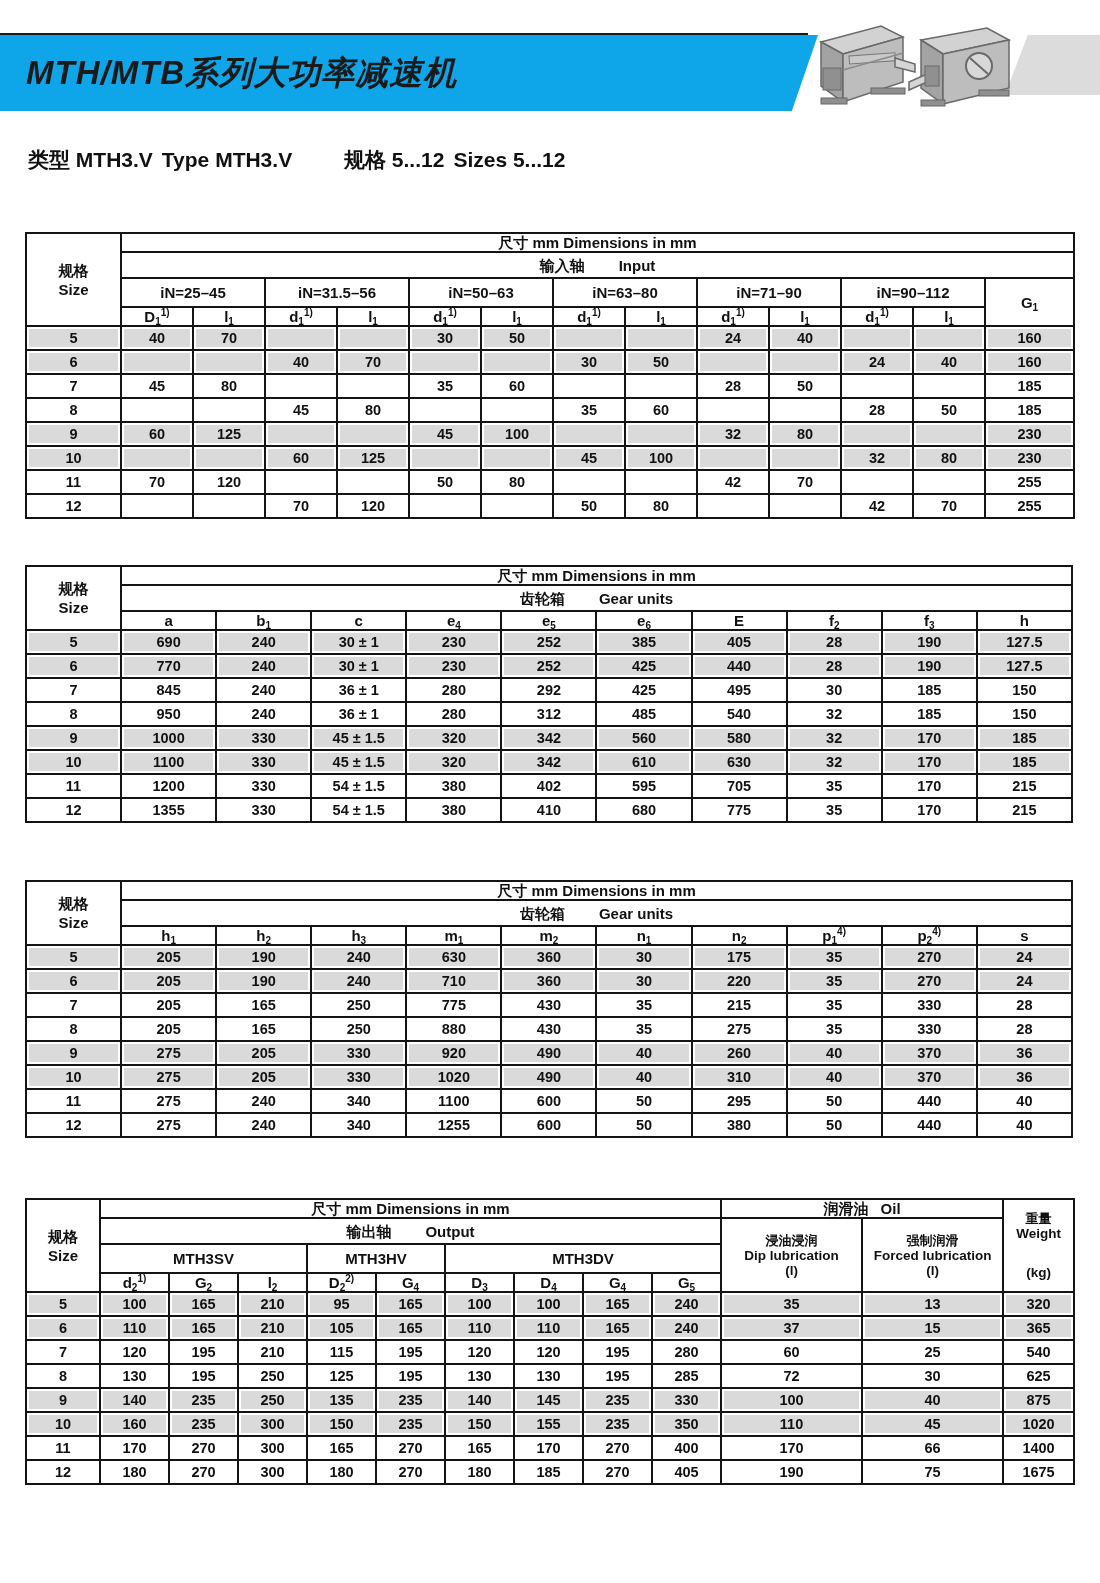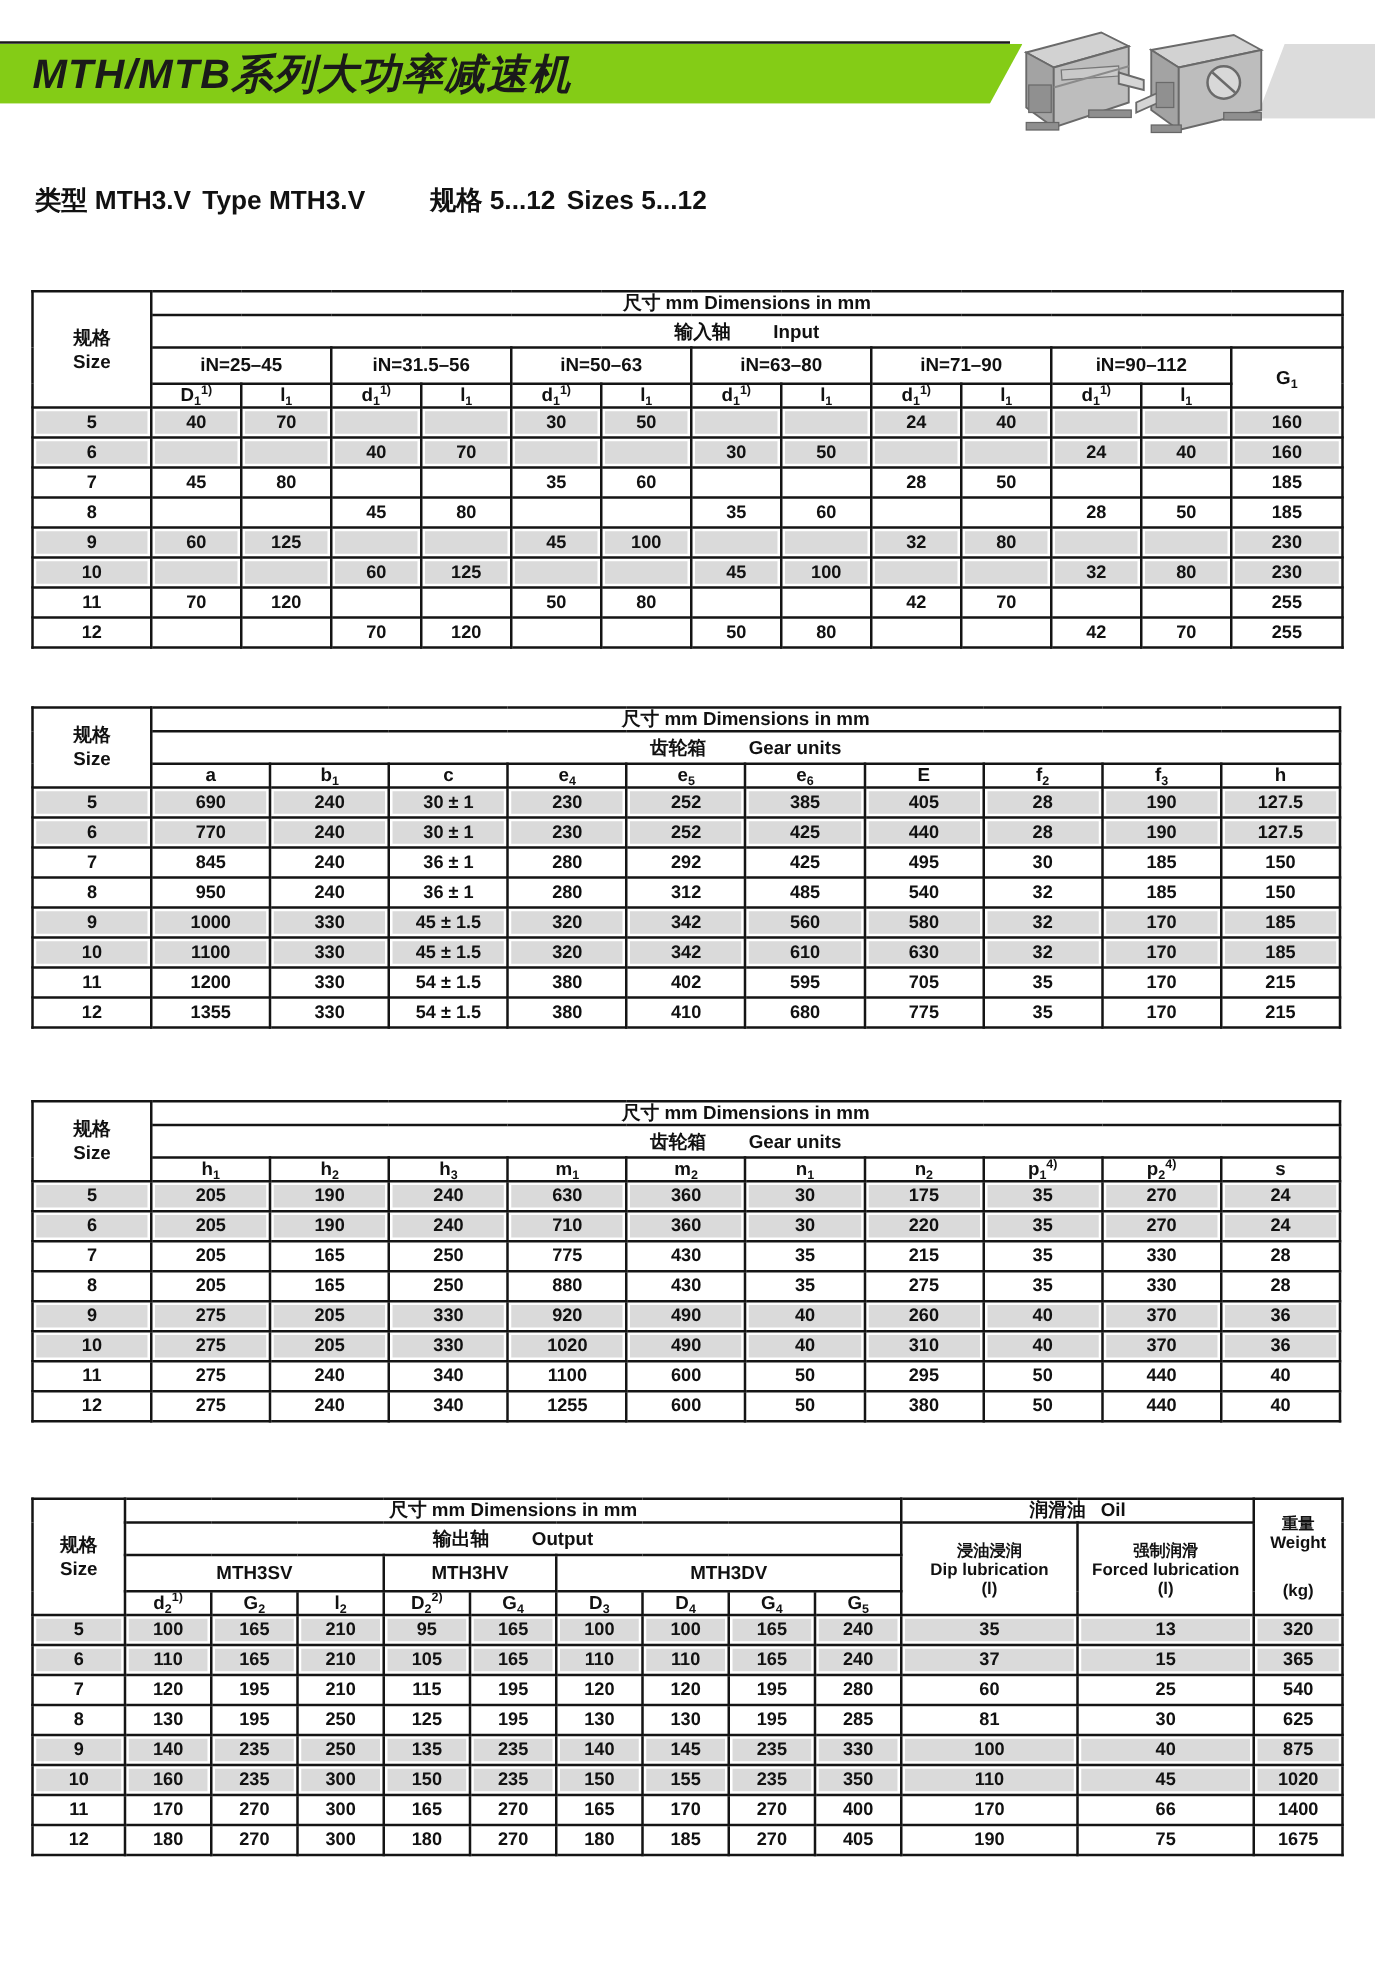--- a/index.html
+++ b/index.html
@@ -8,22 +8,22 @@
     width:1100px; height:1583px;
     font-family:"Liberation Sans", sans-serif;
     color:#111;
     position:relative;
   }
   .page { position:relative; width:1100px; height:1583px; overflow:hidden; }
 
   
   .top-rule { position:absolute; left:0; top:33px; width:808px; height:2px; background:#1a1a1a; }
   .banner {
-    position:absolute; left:0; top:35px; width:818px; height:48px;
-    background:#84cc16;
+    position:absolute; left:0; top:35px; width:818px; height:76px;
+    background:#0ea5e9;
     clip-path:polygon(0 0,100% 0,96.8% 100%,0 100%);
     display:flex; align-items:center; padding-left:26px;
   }
   .banner h1 {
     font-style:italic; font-weight:bold; font-size:33px;
     letter-spacing:1px; color:#1a1a1a; white-space:nowrap;
   }
   .banner-right {
     position:absolute; left:1005px; top:35px; width:95px; height:60px;
     background:#dcdcdc;
@@ -663,21 +663,21 @@
           <td>8</td>
           <td>130</td>
           <td>195</td>
           <td>250</td>
           <td>125</td>
           <td>195</td>
           <td>130</td>
           <td>130</td>
           <td>195</td>
           <td>285</td>
-          <td>81</td>
+          <td>72</td>
           <td>30</td>
           <td>625</td>
         </tr>
         <tr class="shade">
           <td>9</td>
           <td>140</td>
           <td>235</td>
           <td>250</td>
           <td>135</td>
           <td>235</td>

